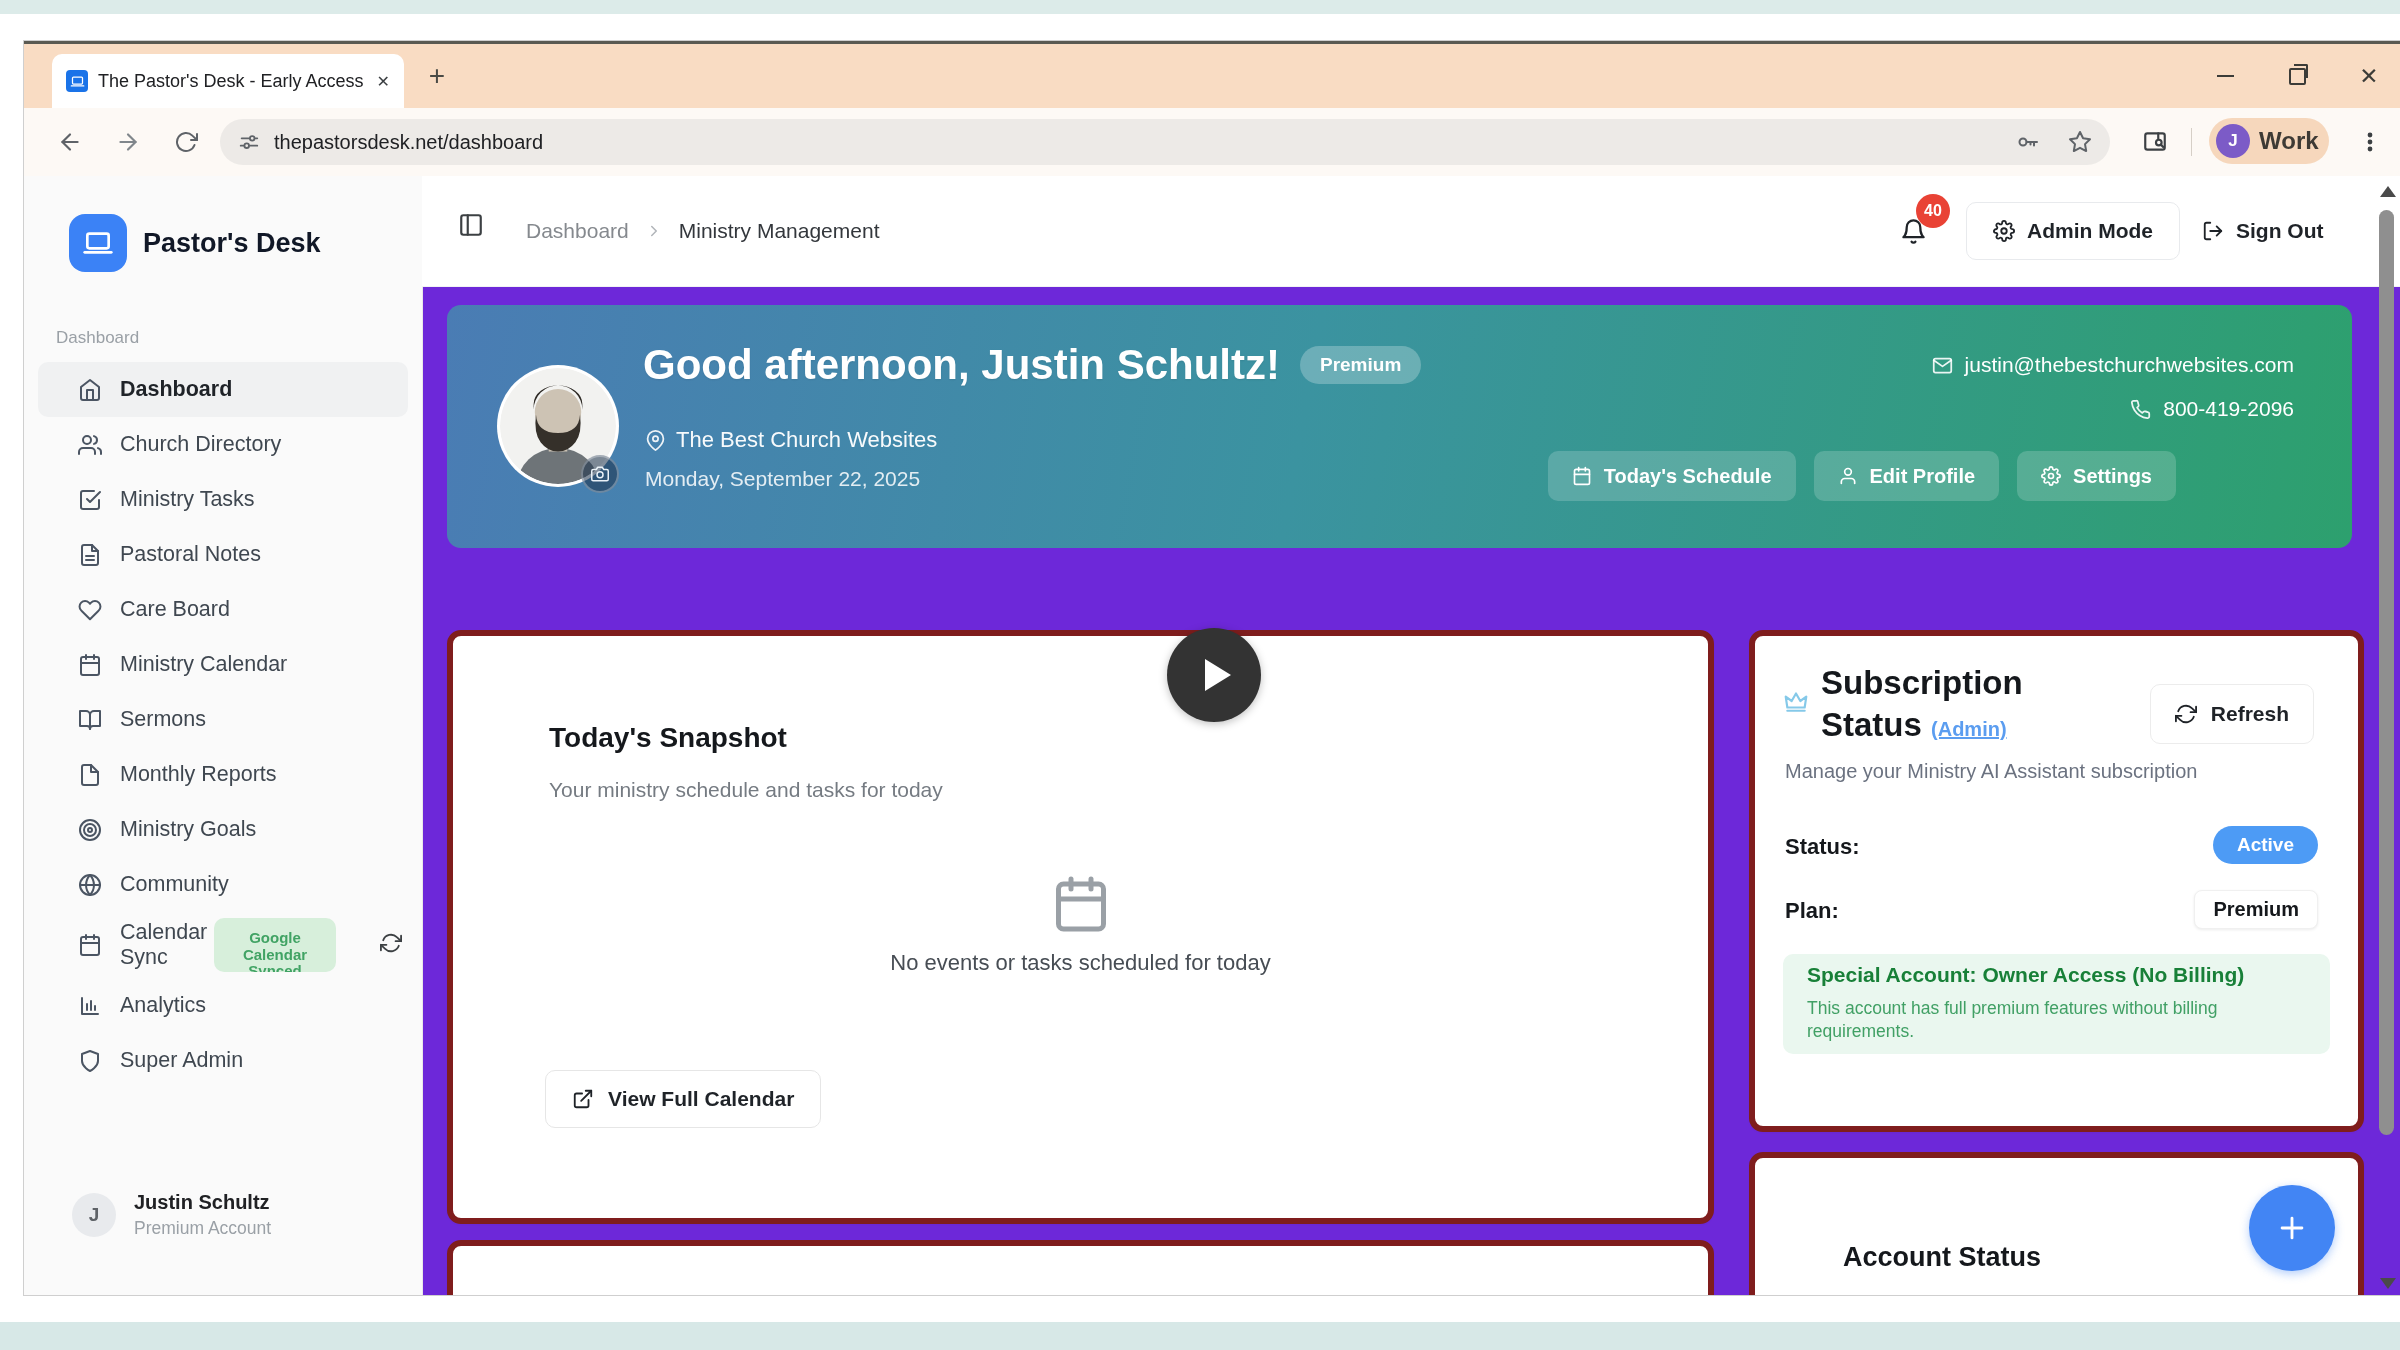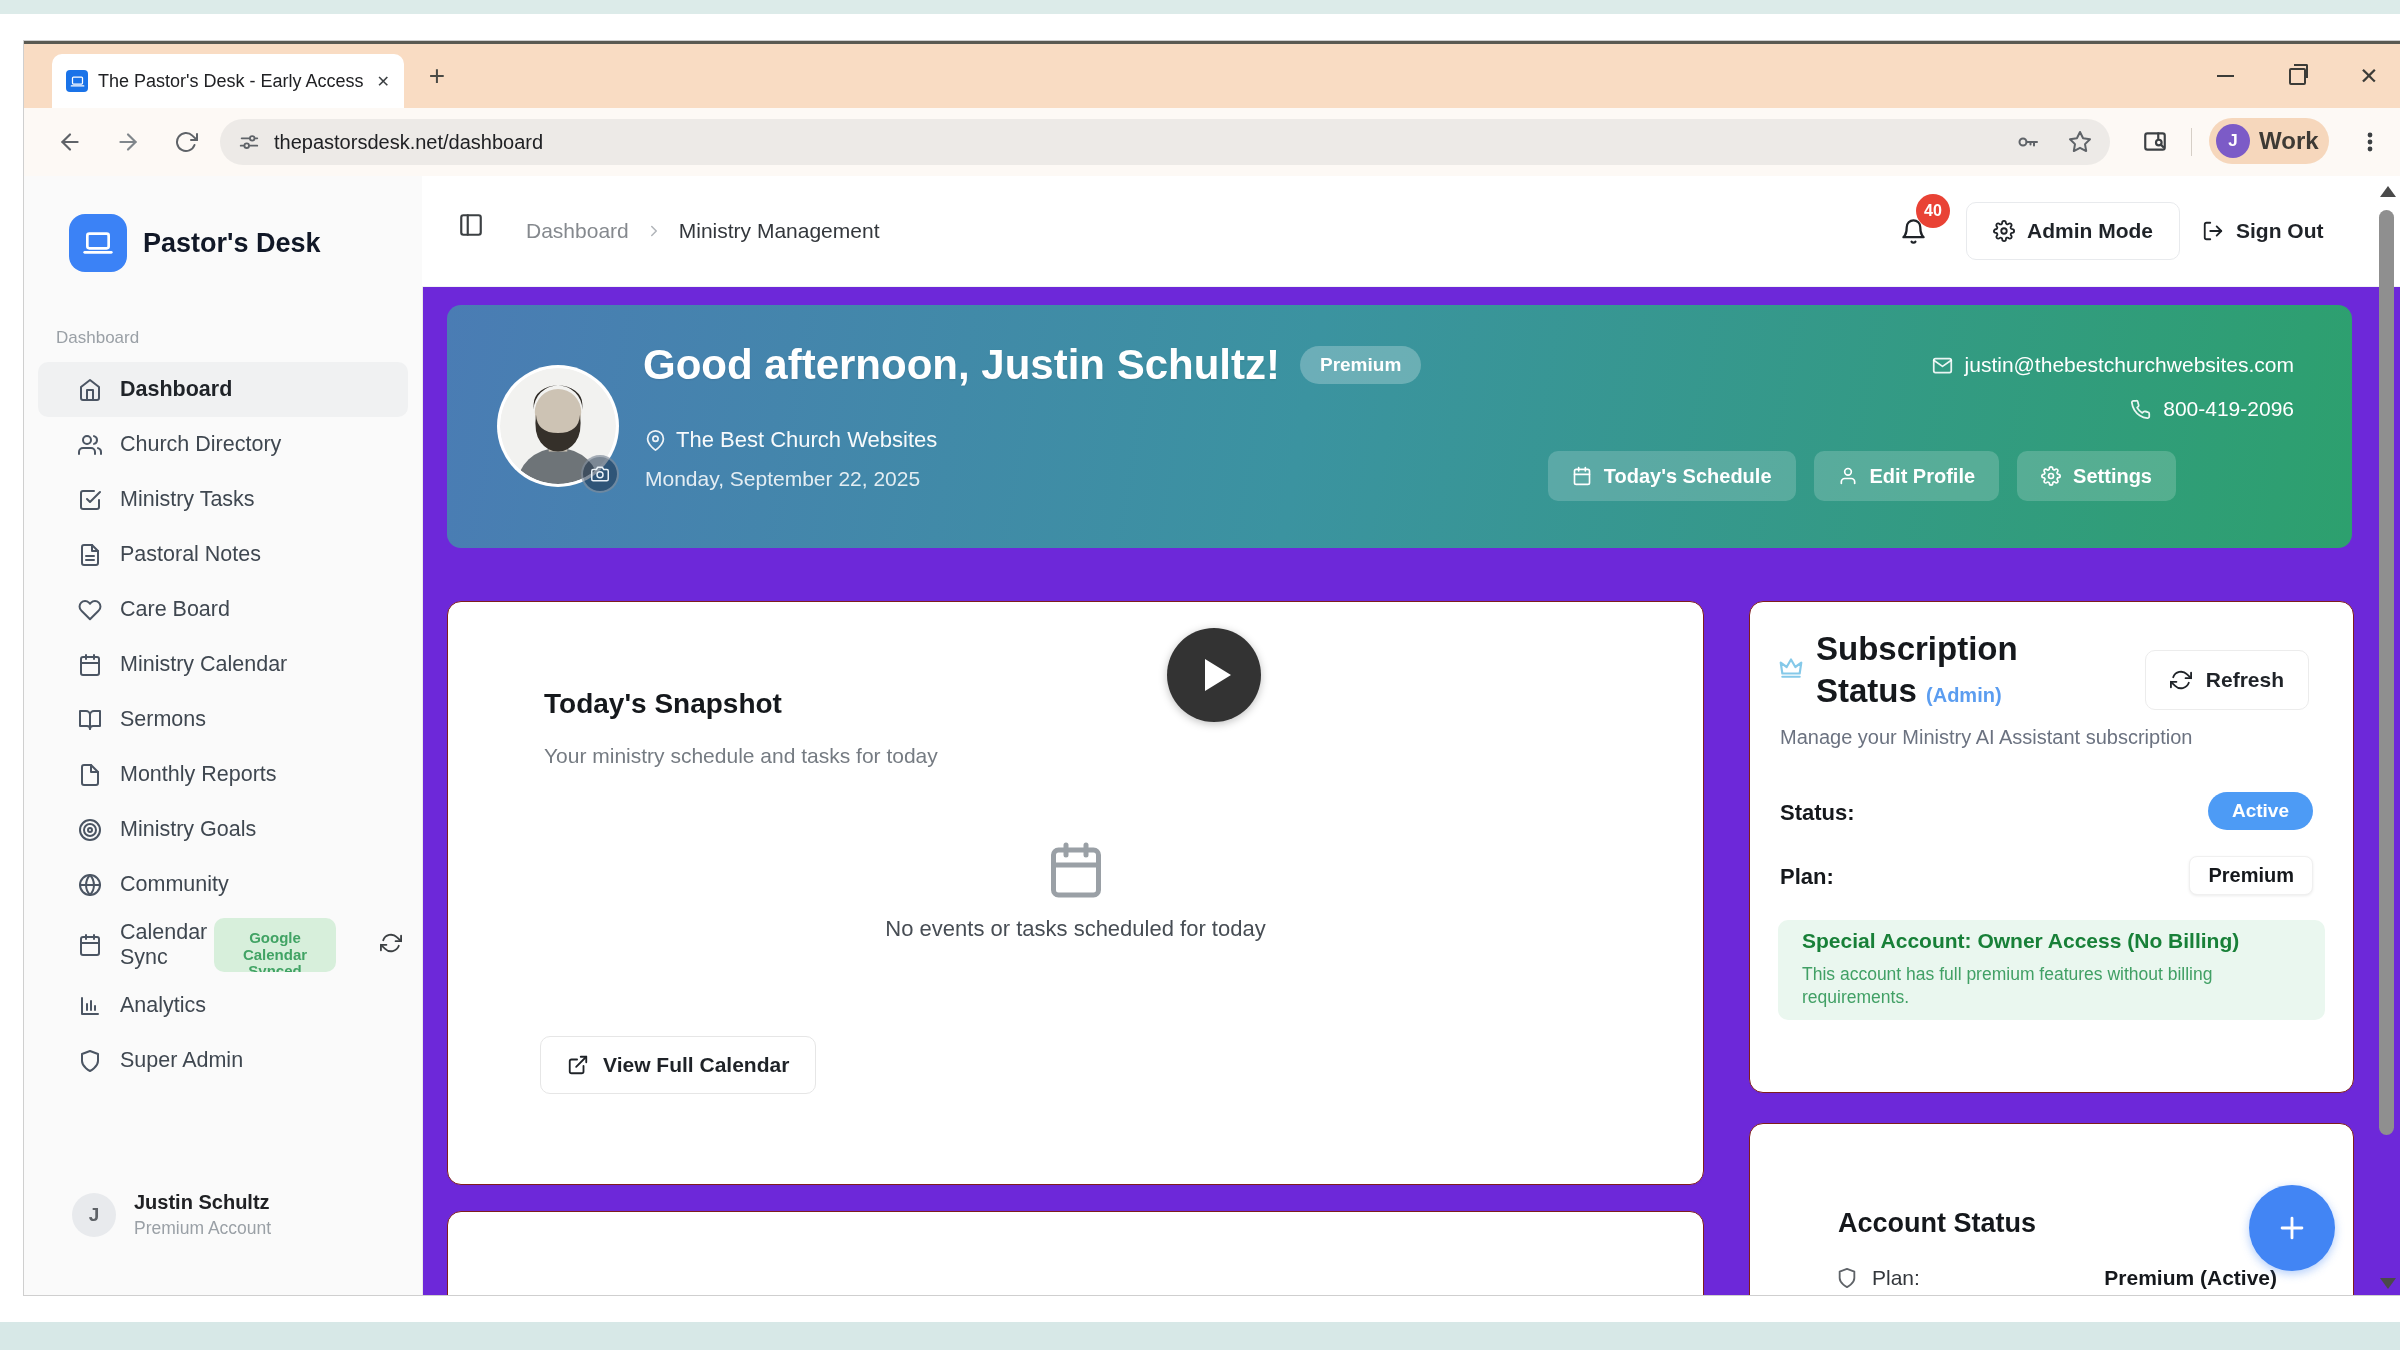--- a/index.html
+++ b/index.html
@@ -82,35 +82,35 @@
   .org-row{left:198px;top:122px;display:flex;align-items:center;gap:10px;font-size:22px;color:rgba(255,255,255,0.96);}
   .date-row{left:198px;top:162px;font-size:21px;color:rgba(255,255,255,0.85);}
   .contact{right:58px;display:flex;align-items:center;gap:12px;font-size:21px;color:#ffffff;}
   .contact .hicon{color:rgba(255,255,255,0.9);font-size:21px;}
   .email-row{top:48px;} .phone-row{top:92px;}
   .banner-btns{right:176px;top:146px;display:flex;gap:18px;}
   .bbtn{height:50px;background:rgba(255,255,255,0.18);border-radius:10px;display:flex;align-items:center;gap:12px;padding:0 24px;font-size:20px;font-weight:600;color:#fff;white-space:nowrap;}
   .bbtn .hicon{color:#fff;font-size:20px;}
 
   
-  .card{background:#ffffff;border:1px solid #7f1d1d;border-radius:14px;box-shadow:0 1px 2px rgba(0,0,0,0.03);}
+  .card{background:#ffffff;border:6px solid #7f1d1d;border-radius:14px;box-shadow:0 1px 2px rgba(0,0,0,0.03);margin-top:29px;}
   .card-snapshot{left:423px;top:557px;width:1255px;height:582px;}
   .snap-title{left:96px;top:86px;font-size:28px;font-weight:bold;color:#15181c;}
   .snap-sub{left:96px;top:142px;font-size:21px;color:#757b82;}
   .empty-icon{left:0;top:238px;width:1255px;display:flex;justify-content:center;color:#9aa0a6;font-size:60px;}
   .empty-text{left:0;top:314px;width:1255px;text-align:center;font-size:22px;color:#474d54;}
   .btn-viewcal{left:92px;top:434px;height:58px;padding:0 26px;border:1px solid #e6e6e6;border-radius:10px;background:#fff;display:flex;align-items:center;gap:14px;font-size:21px;font-weight:600;color:#1f2328;box-sizing:border-box;}
   .play{left:1143px;top:584px;width:94px;height:94px;border-radius:50%;background:#333333;display:flex;align-items:center;justify-content:center;box-shadow:0 2px 8px rgba(0,0,0,0.25);}
   .play-tri{width:0;height:0;border-left:26px solid #ffffff;border-top:16px solid transparent;border-bottom:16px solid transparent;margin-left:8px;}
   .stub-card{left:423px;top:1167px;width:1255px;height:140px;}
 
   .card-sub{left:1725px;top:557px;width:603px;height:490px;}
   .crown{left:28px;top:52px;color:#85c9e9;font-size:26px;display:flex;}
   .sub-title{left:66px;top:26px;font-size:33px;font-weight:bold;color:#15181c;line-height:1.28;}
-  .admin-tag{font-size:20px;font-weight:600;color:#5b9df0;}
+  .admin-tag{font-size:20px;font-weight:600;color:#5b9df0;text-decoration:underline;}
   .btn-refresh{right:44px;top:48px;height:60px;padding:0 24px;border:1px solid #ececec;border-radius:10px;background:#fff;display:flex;align-items:center;gap:14px;font-size:21px;font-weight:600;color:#1f2328;box-sizing:border-box;}
   .sub-subtitle{left:30px;top:124px;font-size:20px;color:#6b7280;}
   .kv-label{font-size:22px;font-weight:bold;color:#15181c;}
   .row-status{left:30px;top:198px;} .row-plan{left:30px;top:262px;}
   .pill-active{right:40px;top:190px;background:#4d9bf5;color:#fff;border-radius:999px;padding:8px 24px;font-size:19px;font-weight:600;}
   .chip-premium{right:40px;top:254px;background:#fff;border:1px solid #f0f0f0;box-shadow:0 1px 3px rgba(0,0,0,0.08);border-radius:8px;padding:7px 18px;font-size:20px;font-weight:bold;color:#15181c;}
   .special-panel{left:28px;top:318px;width:547px;height:100px;background:#eaf7ef;border-radius:10px;box-sizing:border-box;padding:9px 24px;}
   .special-title{font-size:21px;font-weight:bold;color:#188038;}
   .special-body{margin-top:10px;font-size:17.5px;color:#41a065;line-height:1.3;width:480px;}
 

